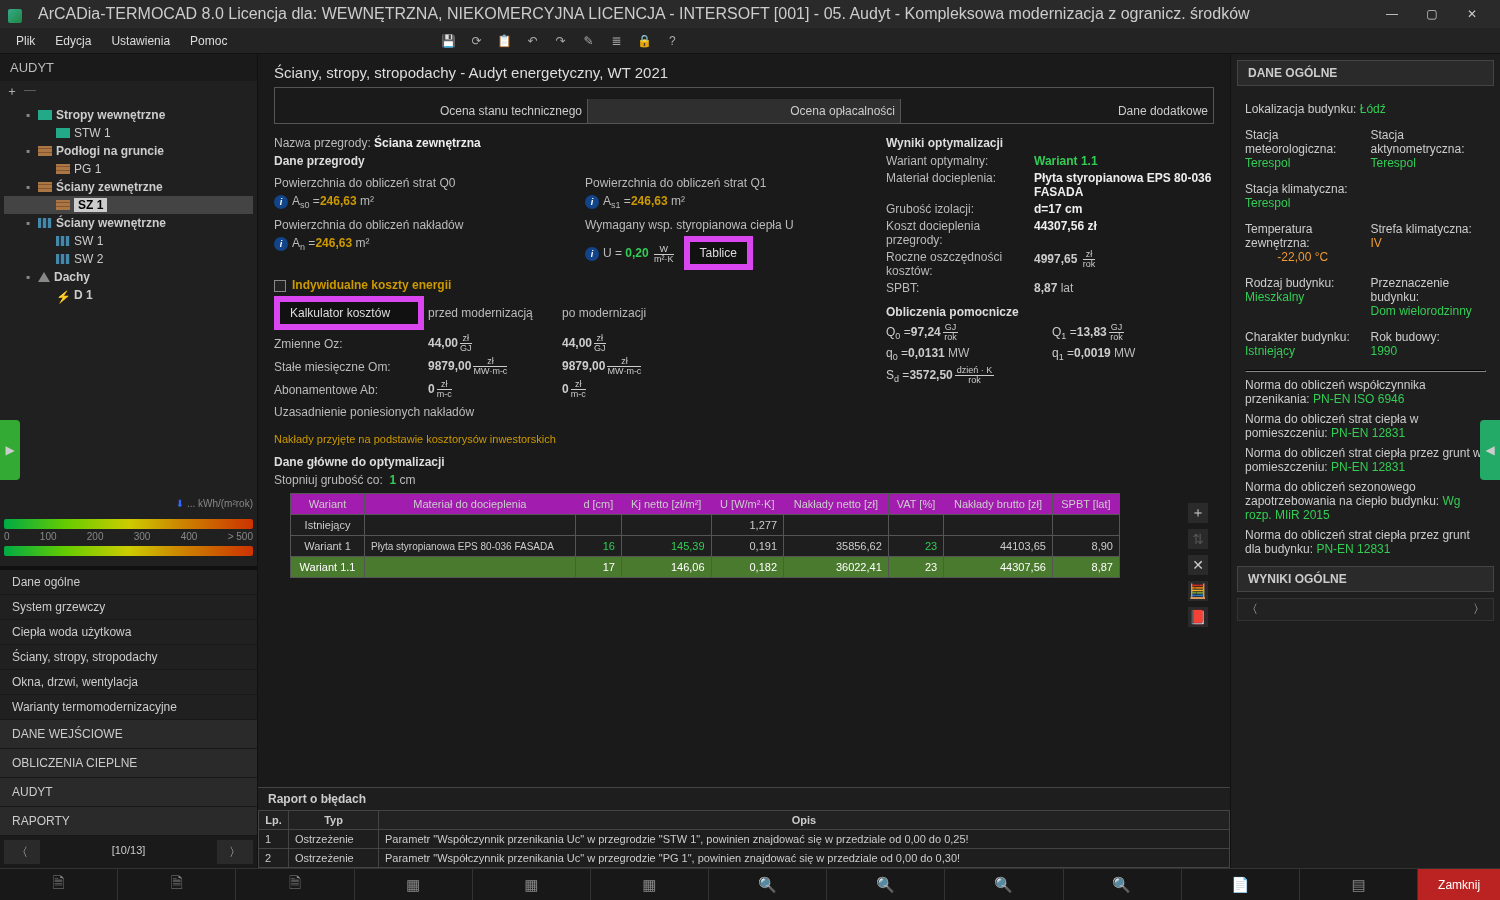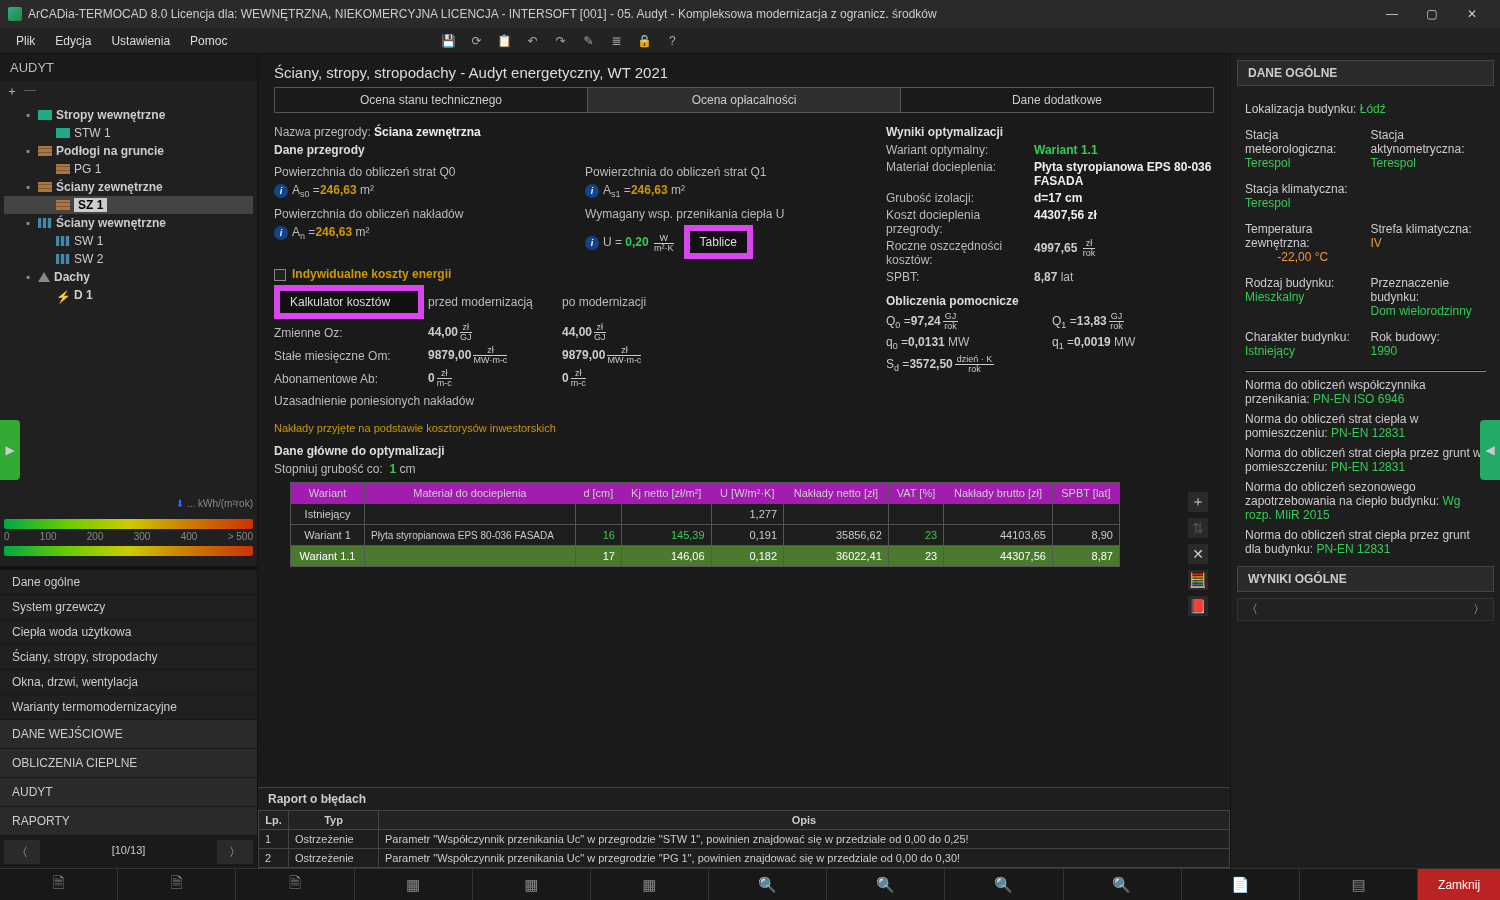--- a/index.html
+++ b/index.html
@@ -1,18 +1,18 @@
 <!DOCTYPE html>
 <html><head>
 <meta charset="utf-8">
 <style>
 * { margin: 0; padding: 0; box-sizing: border-box; font-family: "Segoe UI", Tahoma, sans-serif; }
 body { background: #1a1a1a; color: #ccc; font-size: 12px; overflow: hidden; width: 1500px; height: 900px; }
 .titlebar { background: #2a2a2a; height: 28px; display: flex; align-items: center; padding: 0 8px; justify-content: space-between; }
-.titlebar .title { font-size: 12px; color: #ccc; display: flex; align-items: flex-start; gap: 6px; }
+.titlebar .title { font-size: 16px; color: #ccc; display: flex; align-items: flex-end; gap: 16px; }
 .titlebar .title .logo { width: 14px; height: 14px; background: linear-gradient(135deg,#3a8,#284); border-radius: 2px; }
 .win-controls { display: flex; gap: 0; }
 .win-btn { width: 40px; height: 28px; display: flex; align-items: center; justify-content: center; color: #ccc; cursor: pointer; }
 .menubar { background: #232323; height: 26px; display: flex; align-items: center; padding: 0 8px; gap: 4px; border-bottom: 1px solid #111; }
 .menubar .mitem { padding: 3px 8px; cursor: pointer; color: #ddd; }
 .toolbar-icons { display: flex; gap: 10px; margin-left: 200px; }
 .toolbar-icons .ticon { width: 18px; height: 18px; cursor: pointer; color: #aaa; display: flex; align-items: center; justify-content: center; }
 .main-layout { display: flex; height: calc(100% - 28px - 26px - 32px); }
 .left-panel { width: 258px; background: #202020; display: flex; flex-direction: column; border-right: 1px solid #111; }
 .panel-title { padding: 6px 10px; color: #bbb; font-size: 13px; background: #1a1a1a; }
@@ -34,21 +34,21 @@
 .left-divider { height: 4px; background: #111; }
 .side-list { }
 .side-list .srow { padding: 5px 12px; cursor: pointer; border-bottom: 1px solid #181818; }
 .side-list .srow.head { background: #2a2a2a; font-weight: 400; padding: 7px 12px; }
 .left-nav-footer { margin-top: auto; display: flex; justify-content: space-between; padding: 4px; background: #1a1a1a; }
 .left-nav-footer .navbtn { width: 36px; height: 24px; background: #2a2a2a; display: flex; align-items: center; justify-content: center; cursor: pointer; }
 .left-nav-footer .pg { padding: 4px 10px; font-size: 11px; }
 .center-panel { flex: 1; display: flex; flex-direction: column; background: #1a1a1a; overflow: hidden; }
 .center-header { padding: 10px 16px 6px; color: #ddd; font-size: 15px; }
 .tabs { display: flex; border: 1px solid #555; margin: 0 16px; }
-.tab { flex: 1; text-align: center; padding: 5px; cursor: pointer; font-size: 12px; border-right: 1px solid #555; }
+.tab { flex: 1; text-align: right; padding: 5px; cursor: pointer; font-size: 12px; border-right: 1px solid #555; margin-top: 11px; }
 .tab:last-child { border-right: none; }
 .tab.active { background: #2f2f2f; }
 .form-area { padding: 8px 16px; display: flex; gap: 20px; font-size: 12px; }
 .form-col { flex: 1; }
 .form-row { margin: 4px 0; }
 .lbl { color: #bbb; }
 .val-gold { color: #c90; font-weight: 600; }
 .val-green { color: #3c5; font-weight: 600; }
 .val-white { color: #eee; font-weight: 600; }
 .info-ico { display: inline-block; width: 14px; height: 14px; background: #148; border-radius: 50%; color: #fff; font-size: 9px; text-align: center; line-height: 14px; font-style: italic; font-weight: bold; margin-right: 4px; }
@@ -239,21 +239,21 @@
         <div style="display:flex; gap:30px;">
           <div style="flex:1">
             <div class="form-row lbl">Powierzchnia do obliczeń strat Q0</div>
             <div class="form-row"><span class="info-ico">i</span><span class="lbl">A<span class="sub">s0</span> =</span><span class="val-gold">246,63</span> <span class="lbl">m²</span></div>
             <div class="form-row lbl" style="margin-top:8px">Powierzchnia do obliczeń nakładów</div>
             <div class="form-row"><span class="info-ico">i</span><span class="lbl">A<span class="sub">n</span> =</span><span class="val-gold">246,63</span> <span class="lbl">m²</span></div>
           </div>
           <div style="flex:1">
             <div class="form-row lbl">Powierzchnia do obliczeń strat Q1</div>
             <div class="form-row"><span class="info-ico">i</span><span class="lbl">A<span class="sub">s1</span> =</span><span class="val-gold">246,63</span> <span class="lbl">m²</span></div>
-            <div class="form-row lbl" style="margin-top:8px">Wymagany wsp. przenikania ciepła U</div>
+            <div class="form-row lbl" style="margin-top:8px">Wymagany wsp. styropianowa ciepła U</div>
             <div class="form-row"><span class="info-ico">i</span><span class="lbl">U =</span> <span class="val-green">0,20</span> <span class="frac">
                   <span class="t">W</span>
                   <span>m²·K</span>
                 </span>
               &nbsp;&nbsp;<span class="btn-dark">Tablice</span></div>
           </div>
         </div>
         <div class="form-row" style=""><span class="checkbox"></span><span class="val-gold">Indywidualne koszty energii</span></div>
         <div style="display:grid; grid-template-columns: 150px 130px 130px; gap:4px; align-items:center; margin-top:4px;">
           <span class="btn-dark">Kalkulator kosztów</span>

